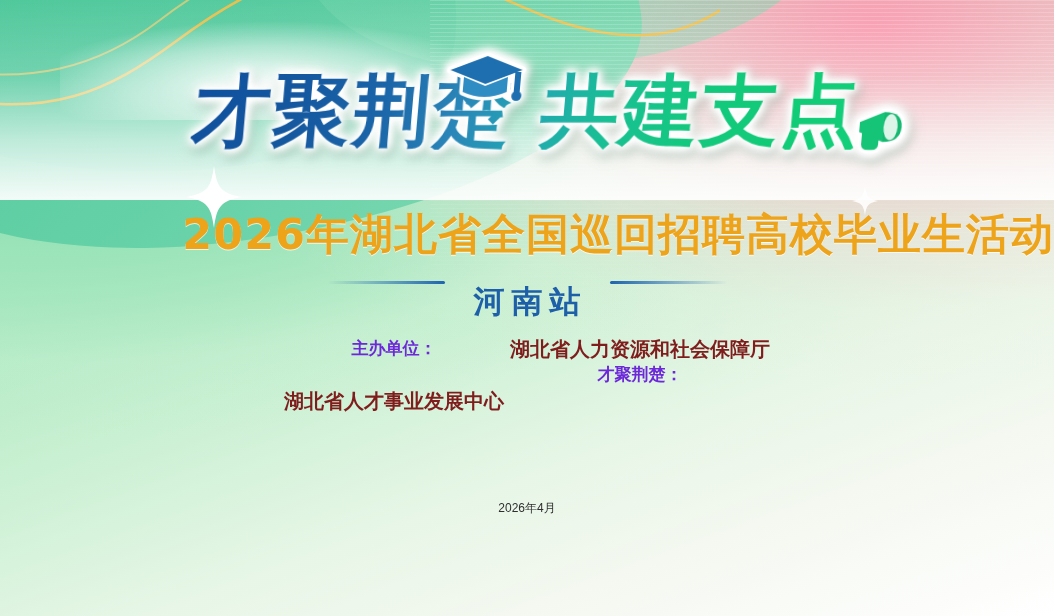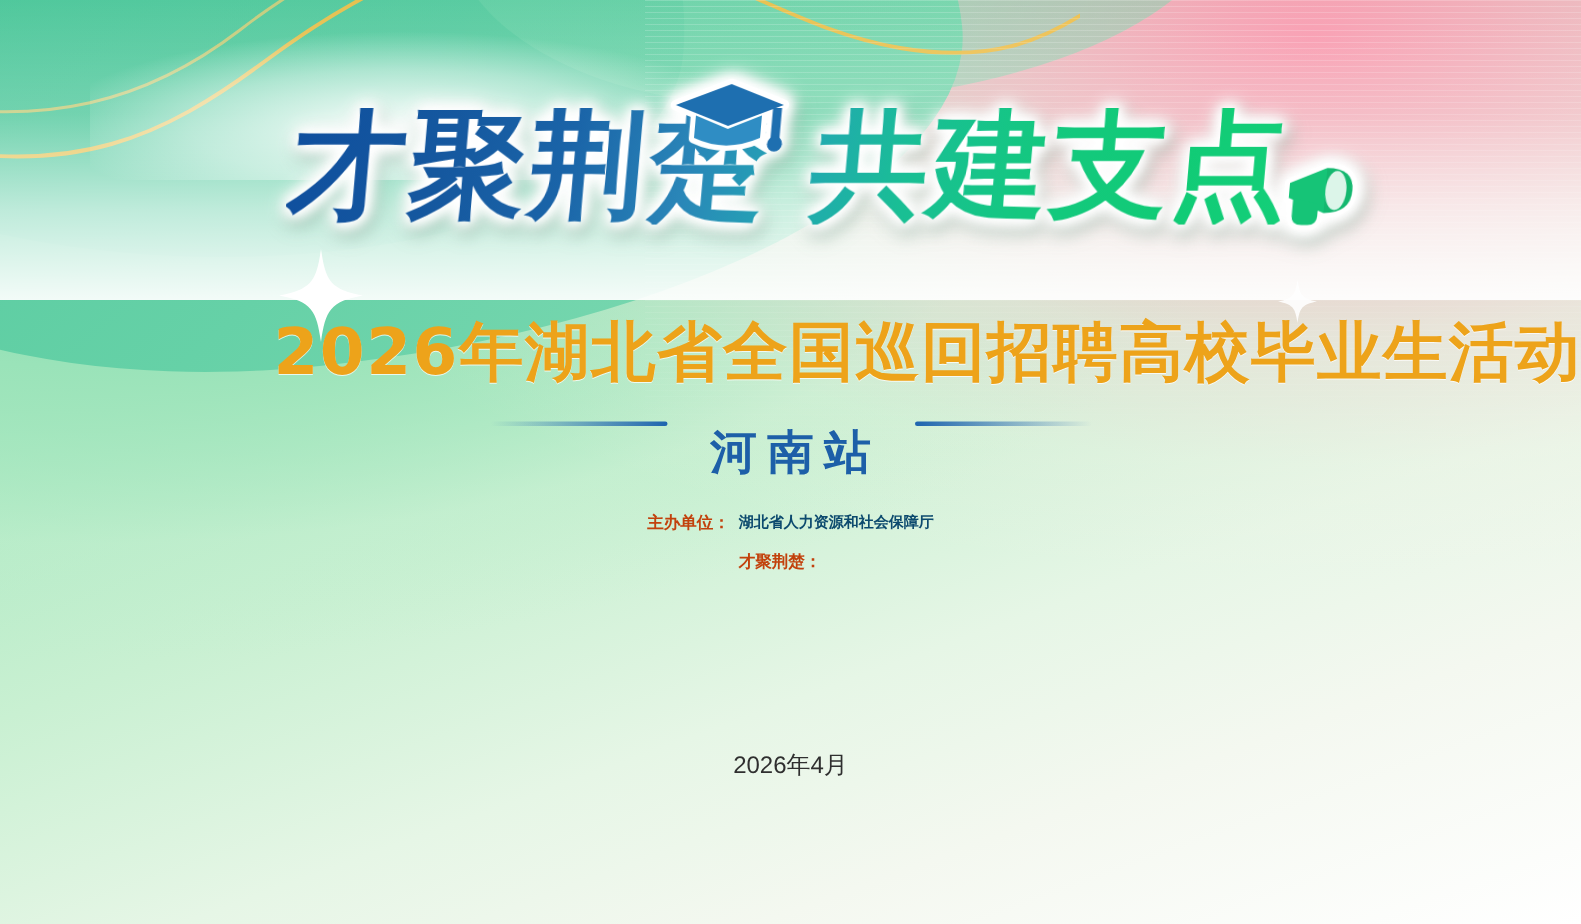--- a/index.html
+++ b/index.html
@@ -154,42 +154,42 @@
     display: flex;
     justify-content: center;
   }
   .credits-grid {
     display: grid;
     grid-template-columns: auto auto;
     column-gap: 6px;
     row-gap: 0px;
   }
   .c-label {
-    font-size: 11px;
-    color: #c2410c;
+    font-size: 17px;
+    color: #6d28d9;
     font-weight: bold;
-    text-align: left;
+    text-align: center;
     line-height: 26px;
     white-space: nowrap;
   }
   .c-value {
-    font-size: 10px;
-    color: #0c4a6e;
+    font-size: 20px;
+    color: #7f1d1d;
     font-weight: bold;
     line-height: 26px;
     white-space: nowrap;
   }
 
   
   .date {
     position: absolute;
     left: 0; right: 0;
     top: 500px;
     text-align: center;
-    font-size: 16px;
+    font-size: 12px;
     color: #2f2f2f;
   }
 </style>
 </head>
 <body>
 
 <div id="poster">
 
   
   <div class="layer bg-base"></div>
@@ -447,20 +447,21 @@
 
   
   <div class="credits">
     <div class="credits-grid">
       <div class="c-label">主办单位：</div>
       <div class="c-value">湖北省人力资源和社会保障厅</div>
 
       <div class="c-label"></div>
 
       <div class="c-label">才聚荆楚：</div>
+      <div class="c-value">湖北省人才事业发展中心</div>
 
       <div class="c-label"></div>
 
       <div class="c-label"></div>
     </div>
   </div>
 
   
   <div class="date">2026年4月</div>
 

